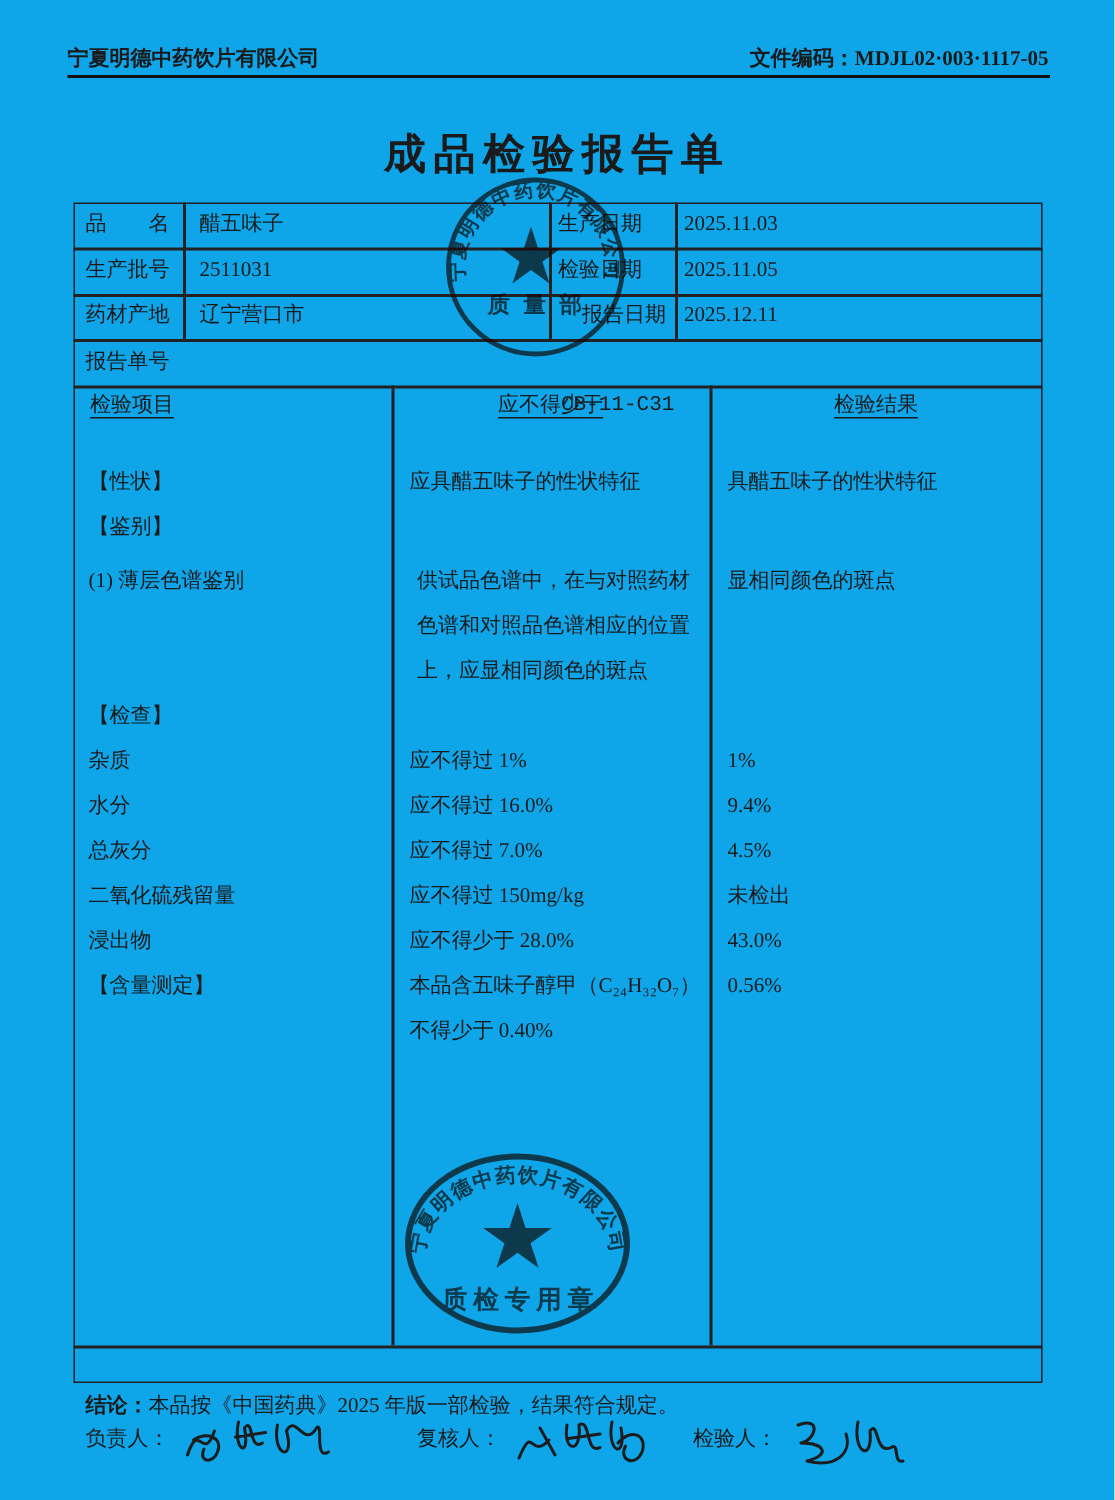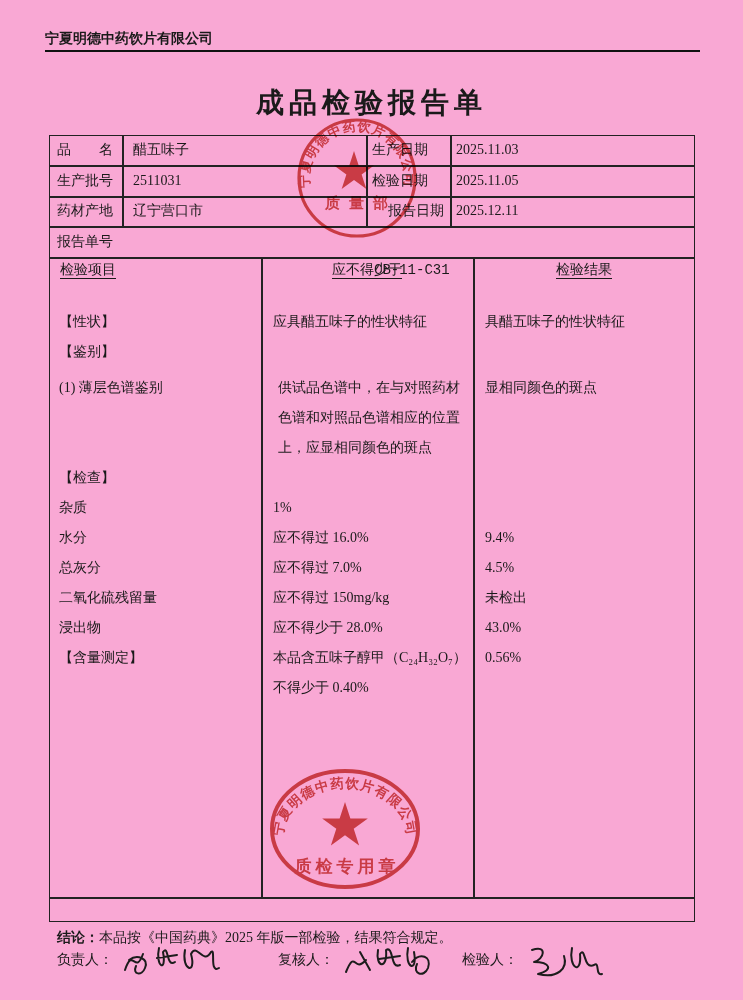--- a/index.html
+++ b/index.html
@@ -1,18 +1,18 @@
 <!DOCTYPE html>
 <html><head>
 <meta charset="utf-8">
 <style>
   * { margin:0; padding:0; box-sizing:border-box; }
   html,body { background:#ffffff; }
   .page {
-    position:relative; width:743px; height:1000px; background:#f9a8d4;
+    position:relative; width:743px; height:1000px; background:#0ea5e9;
     font-family:"Liberation Serif","DejaVu Serif",serif; color:#1a1a1a;
     overflow:hidden;
   }
   .abs { position:absolute; }
   .hdr-company { left:45px; top:30px; font-size:14px; font-weight:600; }
   .hdr-code { right:44px; top:30px; font-size:14px; font-weight:700; }
   .hdr-rule { left:45px; top:50px; width:655px; height:2px; background:#111; }
   .title { left:0; top:84px; width:743px; text-align:center; font-size:28px;
            font-weight:700; letter-spacing:5px; }
   .line { background:#222; }
@@ -35,20 +35,21 @@
   .stamp text { font-family:"Liberation Serif","DejaVu Serif",serif; font-weight:700; }
   .handsig path { stroke:#1c1c1c; stroke-width:2; fill:none;
                   stroke-linecap:round; stroke-linejoin:round; }
 </style>
 </head>
 <body>
 
 <div class="page">
 
   <div class="abs hdr-company">宁夏明德中药饮片有限公司</div>
+  <div class="abs hdr-code"><span>文件编码：</span><span>MDJL02·003·1117-05</span></div>
   <div class="abs hdr-rule"></div>
 
   <div class="abs title">成品检验报告单</div>
 
   <div class="abs outer-box"></div>
   <div class="abs line" style="left:49px;top:165px;width:646px;height:1.5px;"></div>
   <div class="abs line" style="left:49px;top:196px;width:646px;height:1.5px;"></div>
   <div class="abs line" style="left:49px;top:226px;width:646px;height:1.5px;"></div>
   <div class="abs line" style="left:49px;top:257px;width:646px;height:1.5px;"></div>
   <div class="abs line" style="left:49px;top:897px;width:646px;height:1.5px;"></div>
@@ -99,20 +100,21 @@
       <div class="c2" style="white-space:normal;padding-left:17px;">供试品色谱中，在与对照药材色谱和对照品色谱相应的位置上，应显相同颜色的斑点</div>
       <div class="c3">显相同颜色的斑点</div>
     </div>
     <div class="rrow">
       <div class="c1">【检查】</div>
       <div class="c2"></div>
       <div class="c3"></div>
     </div>
     <div class="rrow">
       <div class="c1">杂质</div>
+      <div class="c2">应不得过 1%</div>
       <div class="c3">1%</div>
     </div>
     <div class="rrow">
       <div class="c1">水分</div>
       <div class="c2">应不得过 16.0%</div>
       <div class="c3">9.4%</div>
     </div>
     <div class="rrow">
       <div class="c1">总灰分</div>
       <div class="c2">应不得过 7.0%</div>

